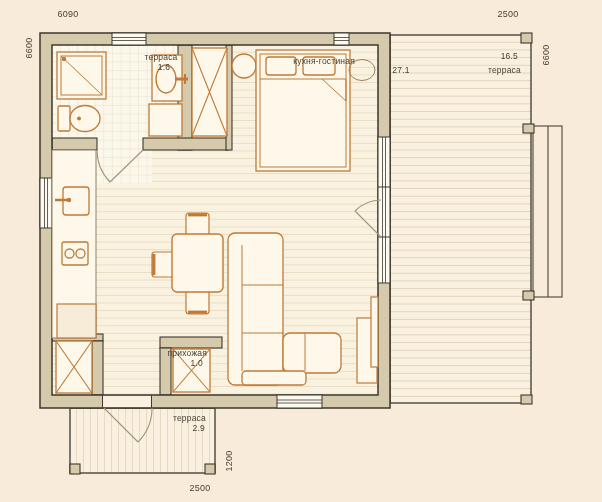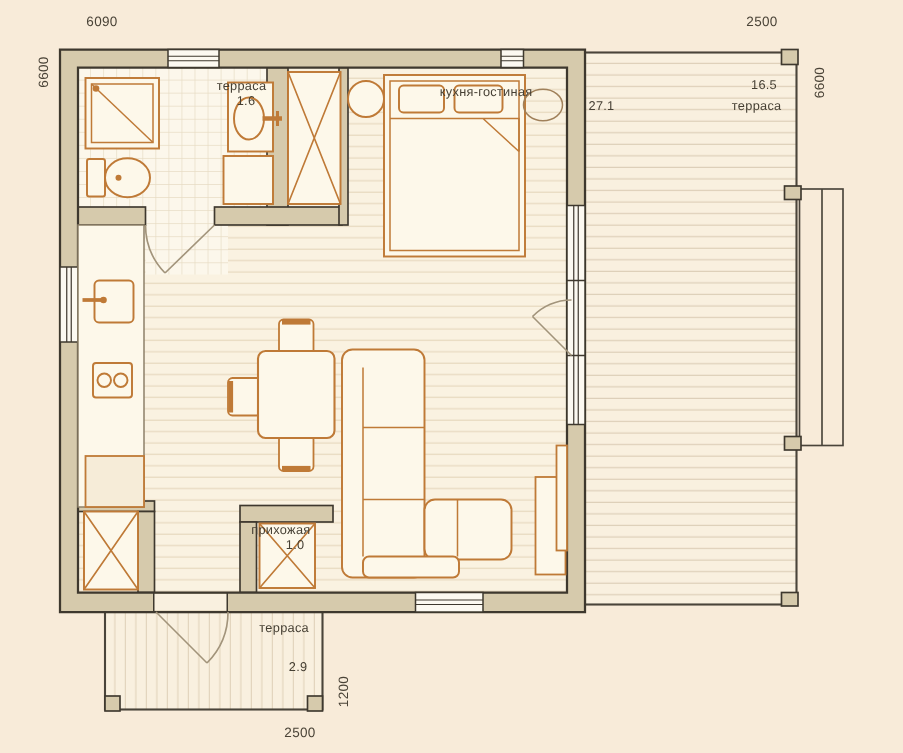--- a/index.html
+++ b/index.html
@@ -232,15 +232,15 @@
 <span class="lbl rgt" style="left:282px; top:56px; width:73px;">кухня-гостиная</span>
 <span class="lbl ctr" style="left:351px; top:65px; width:28px;padding-left:36px;">27.1</span>
 
 <span class="lbl rgt" style="left:461px; top:40px; width:60px;margin-top:25px;">терраса</span>
 <span class="lbl rgt" style="left:458px; top:51px; width:60px;text-align:right;">16.5</span>
 
 <span class="lbl rgt" style="left:147px; top:348px; width:60px;text-align:right;">прихожая</span>
 <span class="lbl rgt" style="left:143px; top:358px; width:60px;">1.0</span>
 
 <span class="lbl rgt" style="left:146px; top:413px; width:60px;">терраса</span>
-<span class="lbl rgt" style="left:145px; top:423px; width:60px;margin-top:16px;">2.9</span>
+<span class="lbl rgt" style="left:145px; top:423px; width:60px;">2.9</span>
 
 </div>
 
 </body></html>

